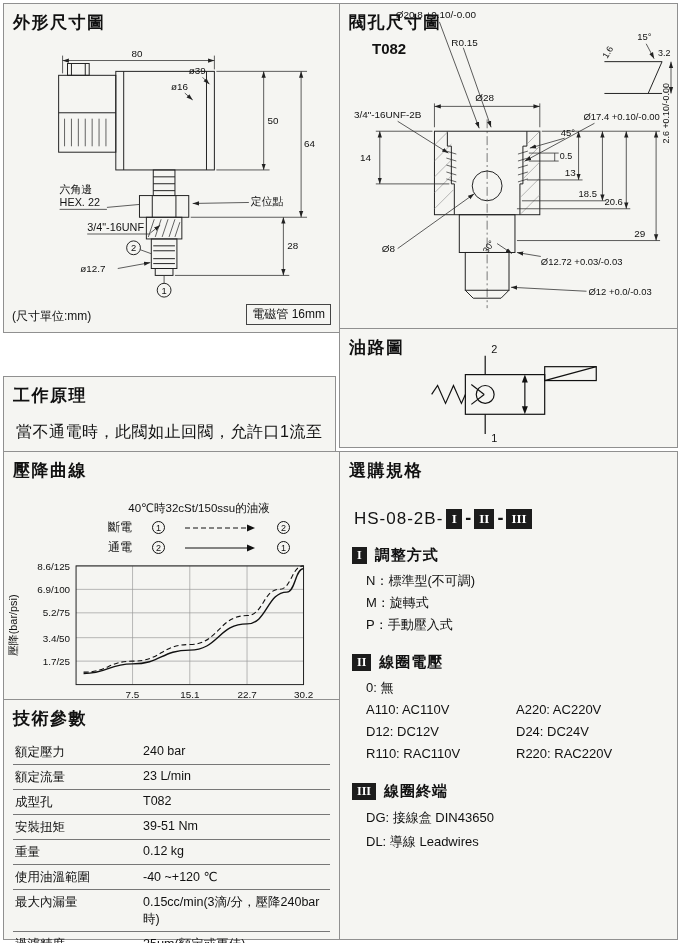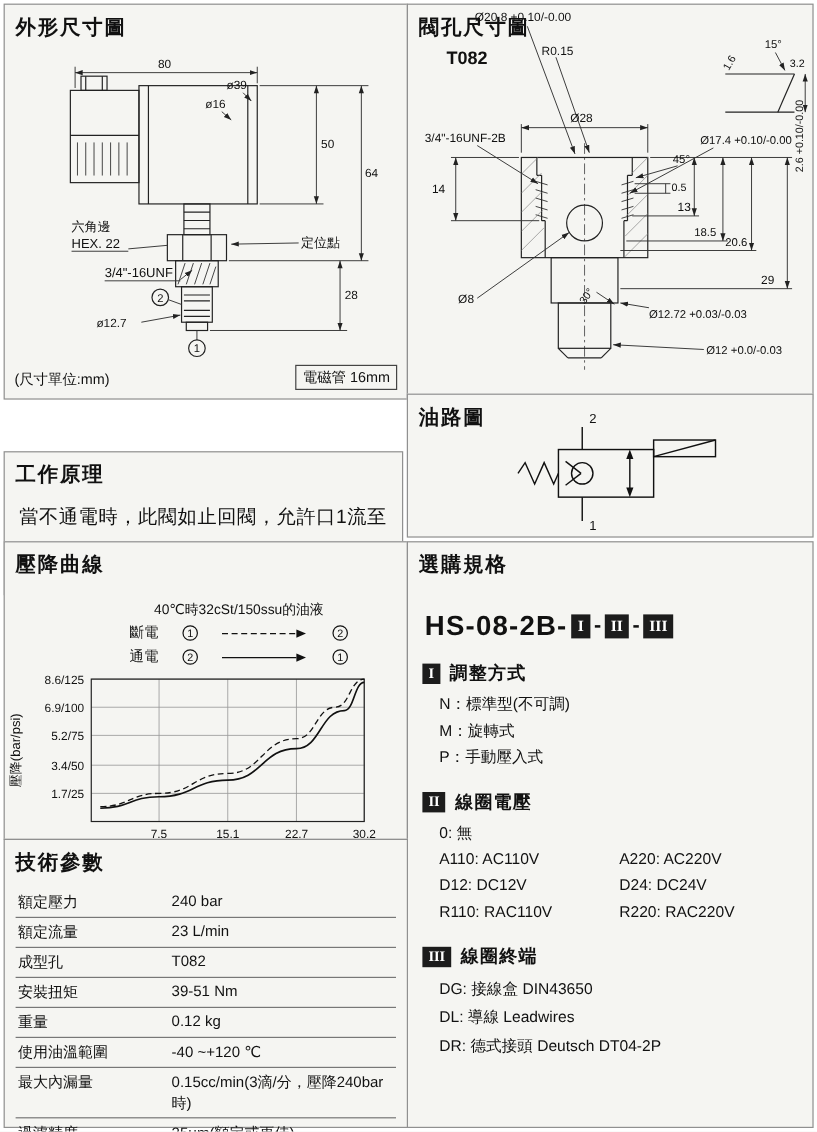--- a/index.html
+++ b/index.html
@@ -34,21 +34,21 @@
 
   .curve-note { text-align:center; padding-left:55px; font-size:11.5px; margin-top:19px; }
   .legend-row { display:flex; align-items:center; gap:20px; justify-content:center;
                 font-size:12px; margin-top:3px; padding-left:55px; }
   .circ { display:inline-block; width:13px; height:13px; border:1px solid #111; border-radius:50%;
           font-size:9px; line-height:12px; text-align:center; background:#f5f5f2; }
   #curve-svg { display:block; width:100%; height:180px; margin-top:2px; }
   #curve-grid { stroke:#999; stroke-width:0.7; }
 
   .model-line { display:flex; align-items:center; gap:3px; margin:26px 0 0 14px; position:relative; z-index:2; }
-  .model-prefix { font-size:23px; font-weight:bold; letter-spacing:1px; }
+  .model-prefix { font-size:17px; font-weight:normal; letter-spacing:1px; }
   .model-dash { font-size:18px; font-weight:bold; }
   .model-box, .roman-box { display:inline-block; background:#1c1c1c; color:#fff; text-align:center;
           font-family:"Liberation Serif","DejaVu Serif",serif; font-weight:bold; }
   .model-box { min-width:16px; padding:2px 5px; font-size:13px; }
   .roman-box { min-width:14px; padding:1px 5px; font-size:12px; margin-right:8px; }
   .spec-sec-header { margin:17px 0 0 12px; display:flex; align-items:center; }
   .spec-sec-title { font-size:15px; font-weight:bold; letter-spacing:1px; }
   .spec-items { margin:5px 0 0 26px; font-size:13px; line-height:22px; }
   .spec-items.wide { line-height:24px; }
   .spec-2col { display:flex; }
@@ -392,21 +392,20 @@
       </div>
     </div>
 
     <div class="spec-sec-header">
       <span class="roman-box">III</span>
       <span class="spec-sec-title">線圈終端</span>
     </div>
     <div class="spec-items wide">
       <div>DG:  接線盒 DIN43650</div>
       <div>DL:  導線 Leadwires</div>
-      <div>DR:  德式接頭 Deutsch DT04-2P</div>
     </div>
   </div>
 
   <div class="panel" id="p-tech">
     <div class="panel-title">技術參數</div>
     <div class="tech-table">
       <div class="tech-row">
           <span class="tech-label">額定壓力</span>
           <span class="tech-value">240 bar</span>
         </div>

